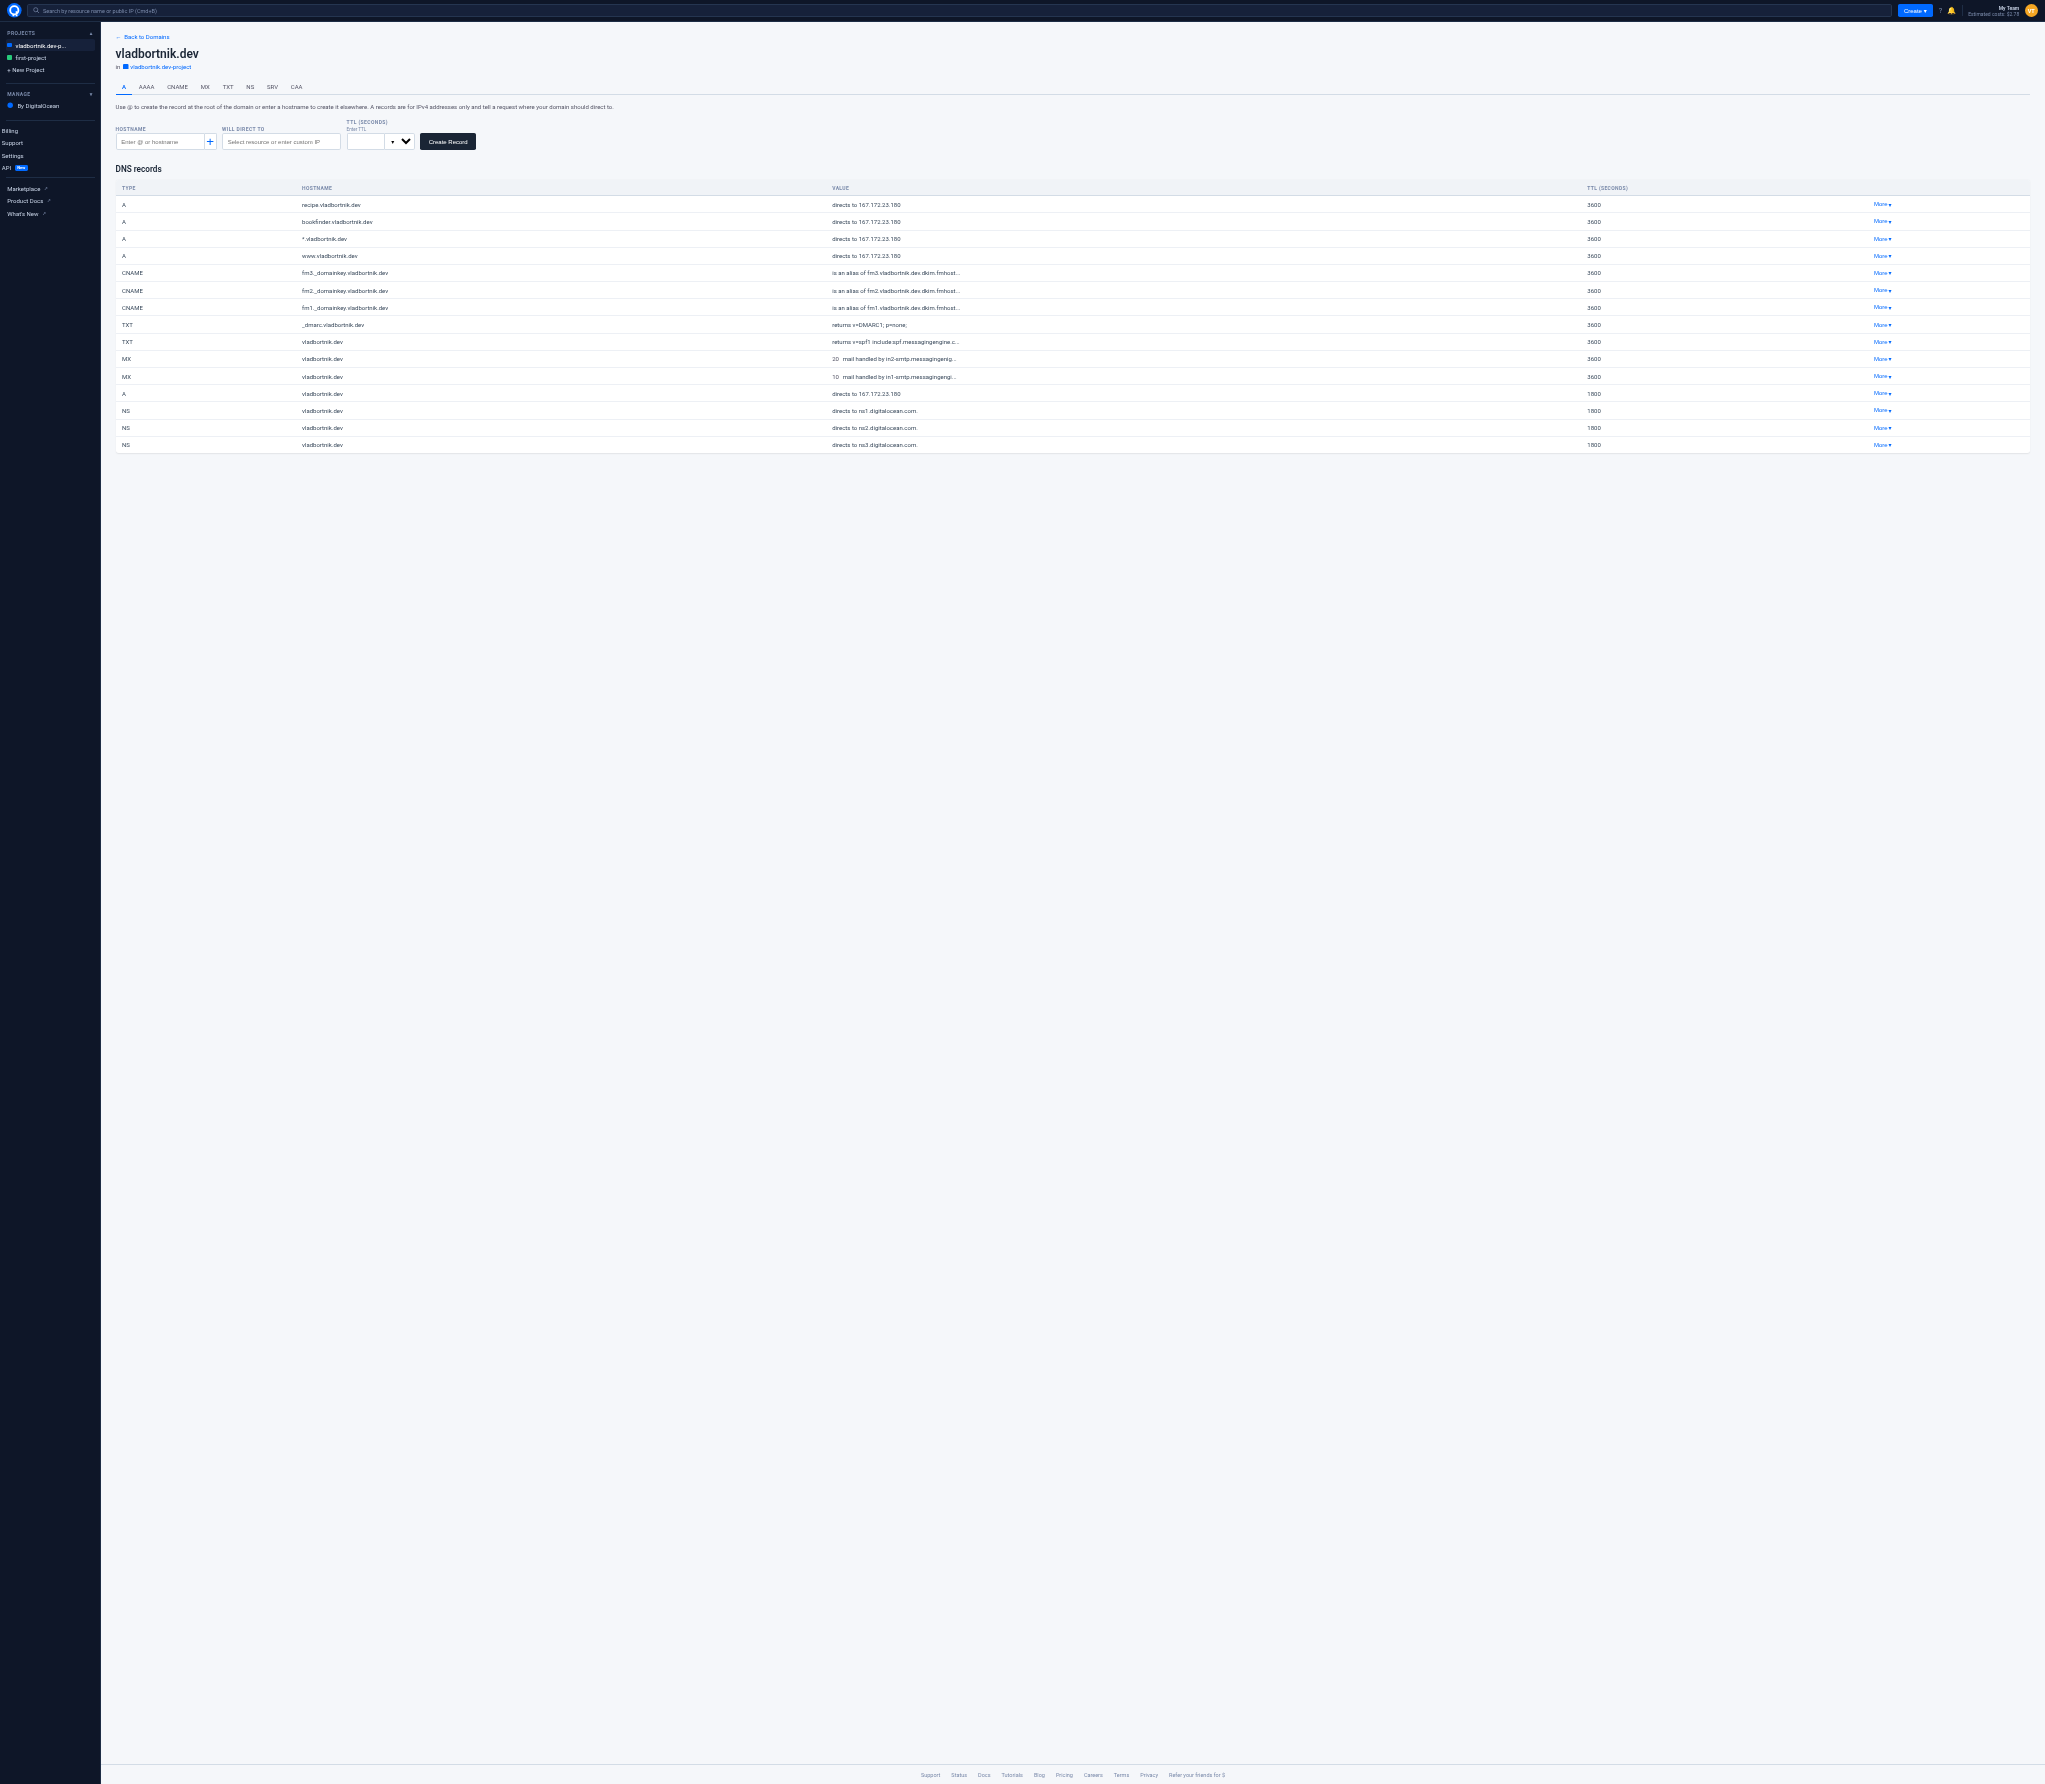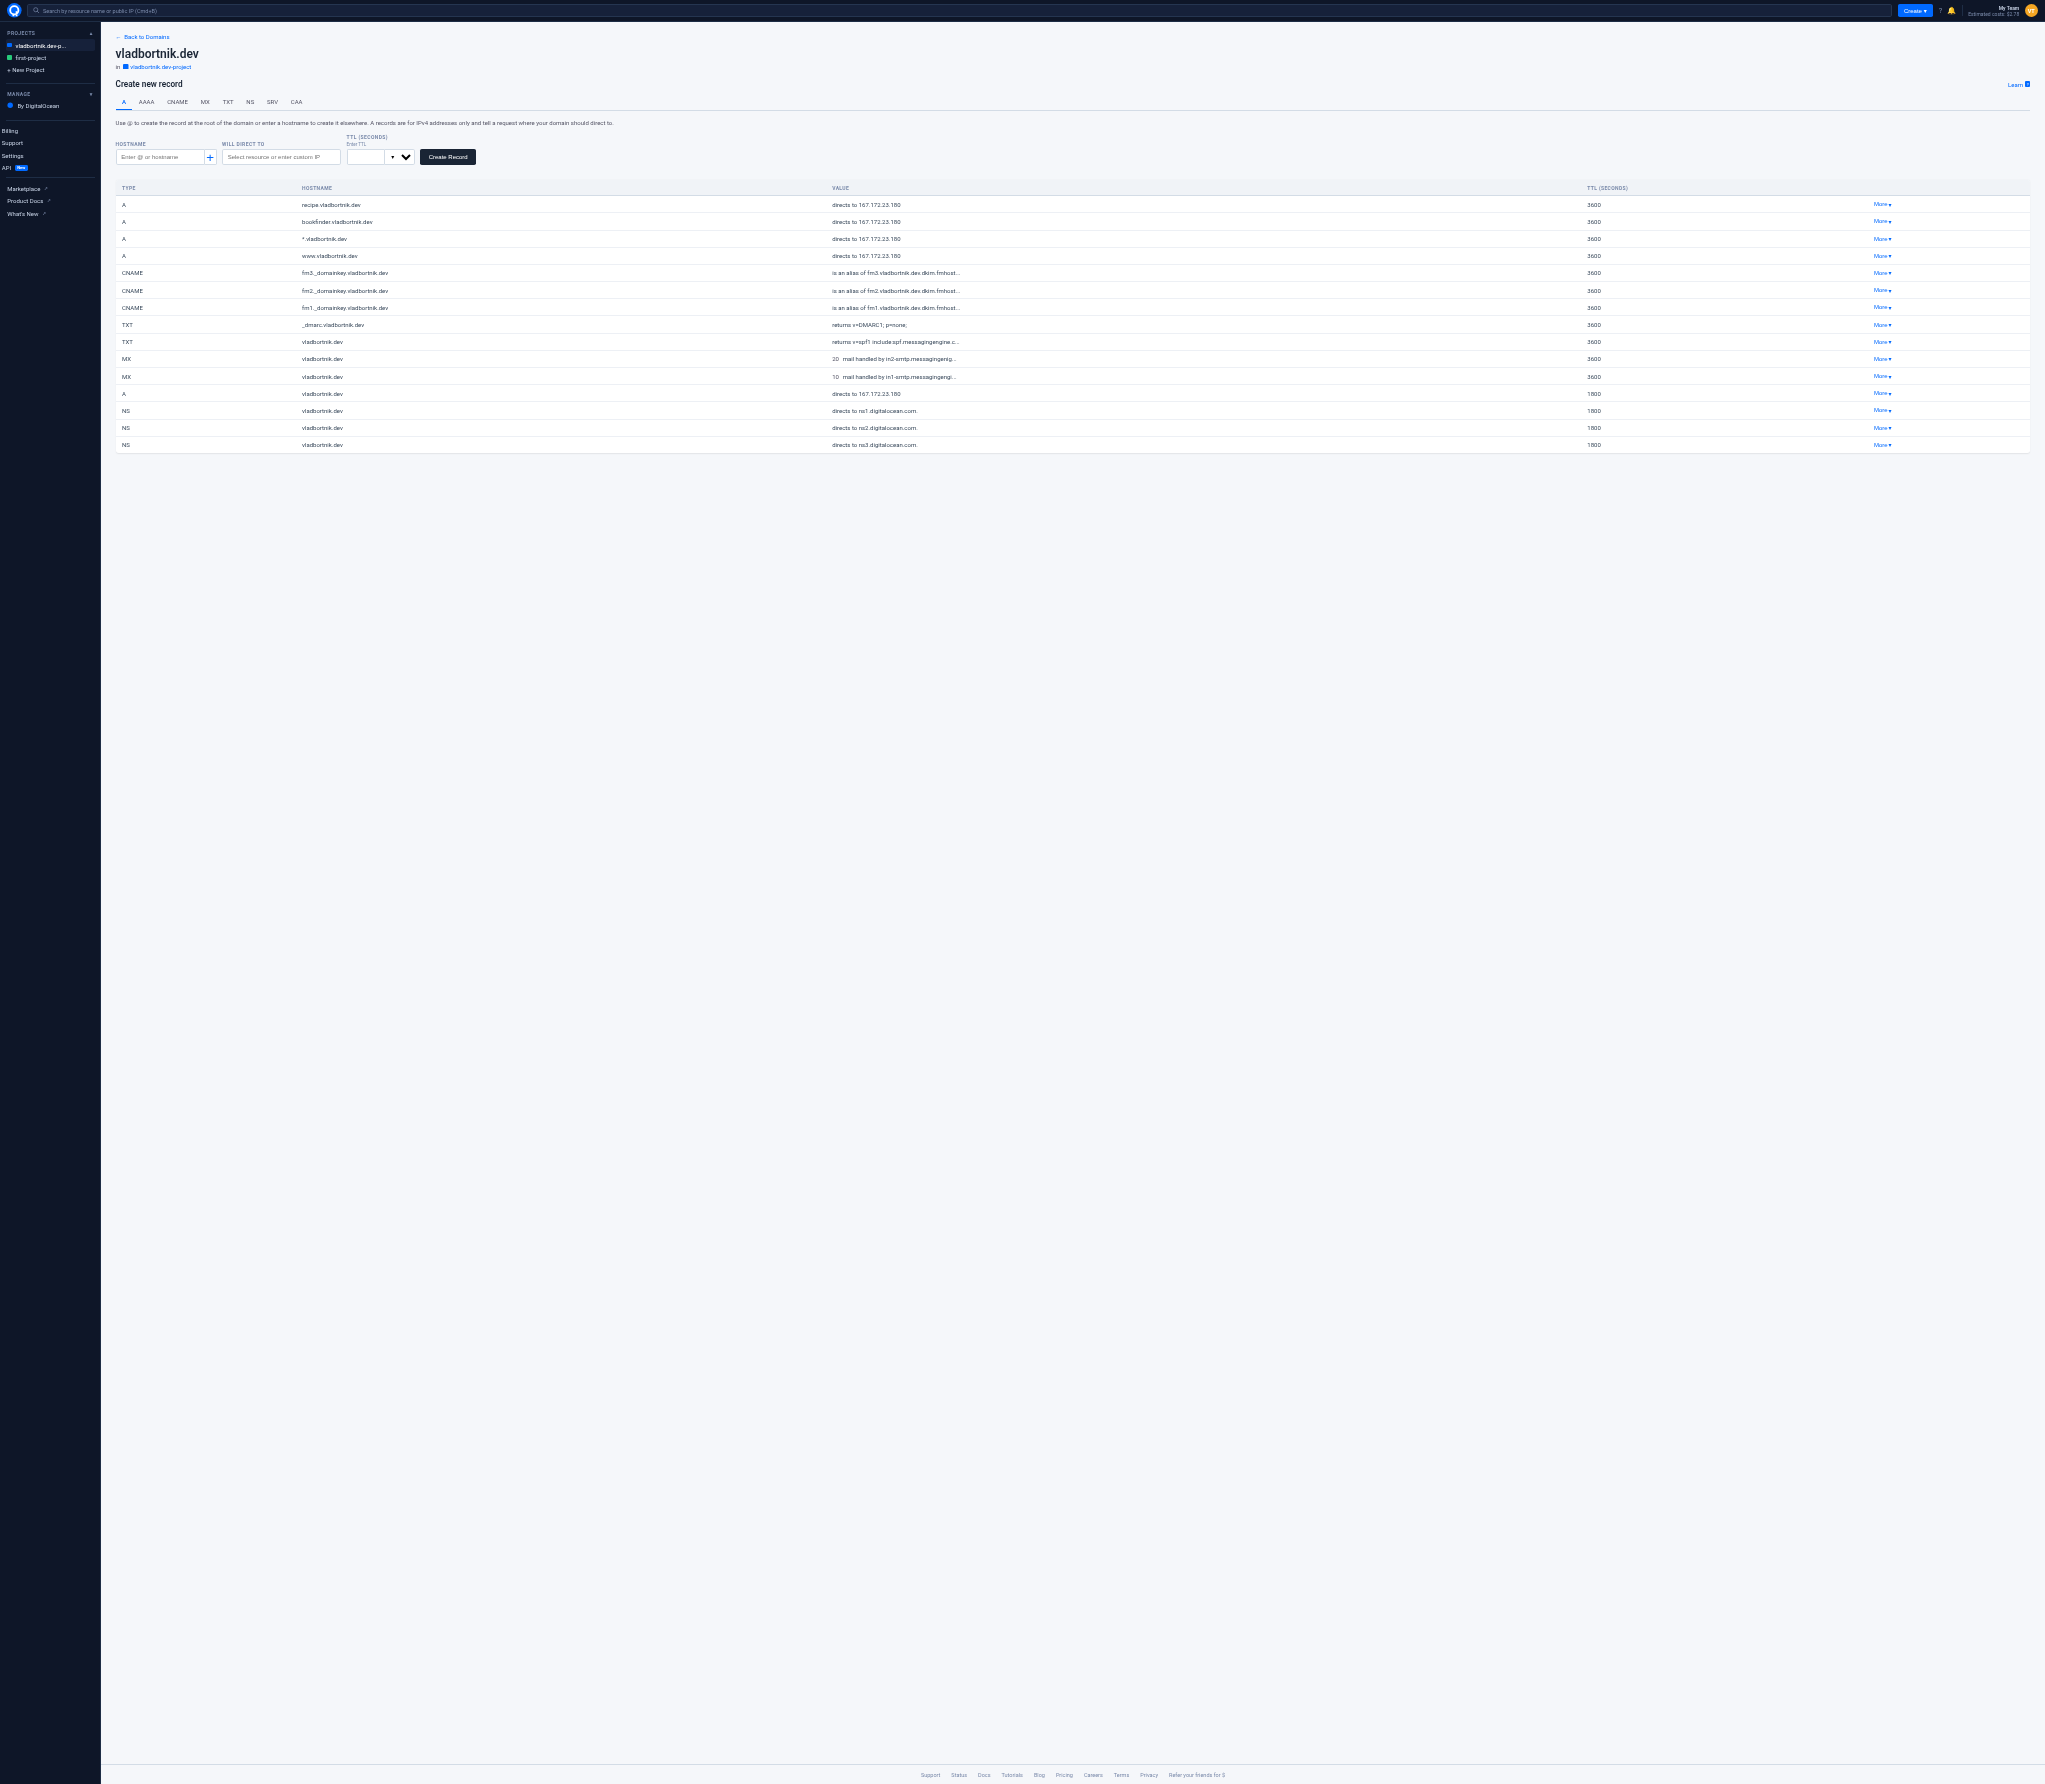--- a/index.html
+++ b/index.html
@@ -236,27 +236,20 @@
       <div class="domain-project">
         <span>in</span>
         <a>
           <svg width="5.5" height="5.5" viewBox="0 0 12 12">
               <rect width="12" height="12" rx="2" fill="#0069ff"></rect>
             </svg>
           <span>vladbortnik.dev-project</span>
         </a>
       </div>
 
-      <div class="section-header">
-        <span class="section-title">Create new record</span>
-        <a class="learn-link">
-          <span>Learn</span>
-          <span class="learn-badge">?</span>
-        </a>
-      </div>
 
       <div class="tabs" id="tabs-container">
           <div class="tab active">A</div>
           <div class="tab">AAAA</div>
           <div class="tab">CNAME</div>
           <div class="tab">MX</div>
           <div class="tab">TXT</div>
           <div class="tab">NS</div>
           <div class="tab">SRV</div>
           <div class="tab">CAA</div>
@@ -288,20 +281,21 @@
             <input class="ttl-input" type="text" style="">
             <select class="ttl-select">
               <option>▾</option>
             </select>
           </div>
         </div>
 
         <button class="btn-create-record">Create Record</button>
       </div>
 
+      <h2 class="dns-section-title">DNS records</h2>
 
       <table class="dns-table">
         <thead>
           <tr>
             <th>Type</th>
             <th>Hostname</th>
             <th>Value</th>
             <th>TTL (seconds)</th>
             <th></th>
           </tr>

